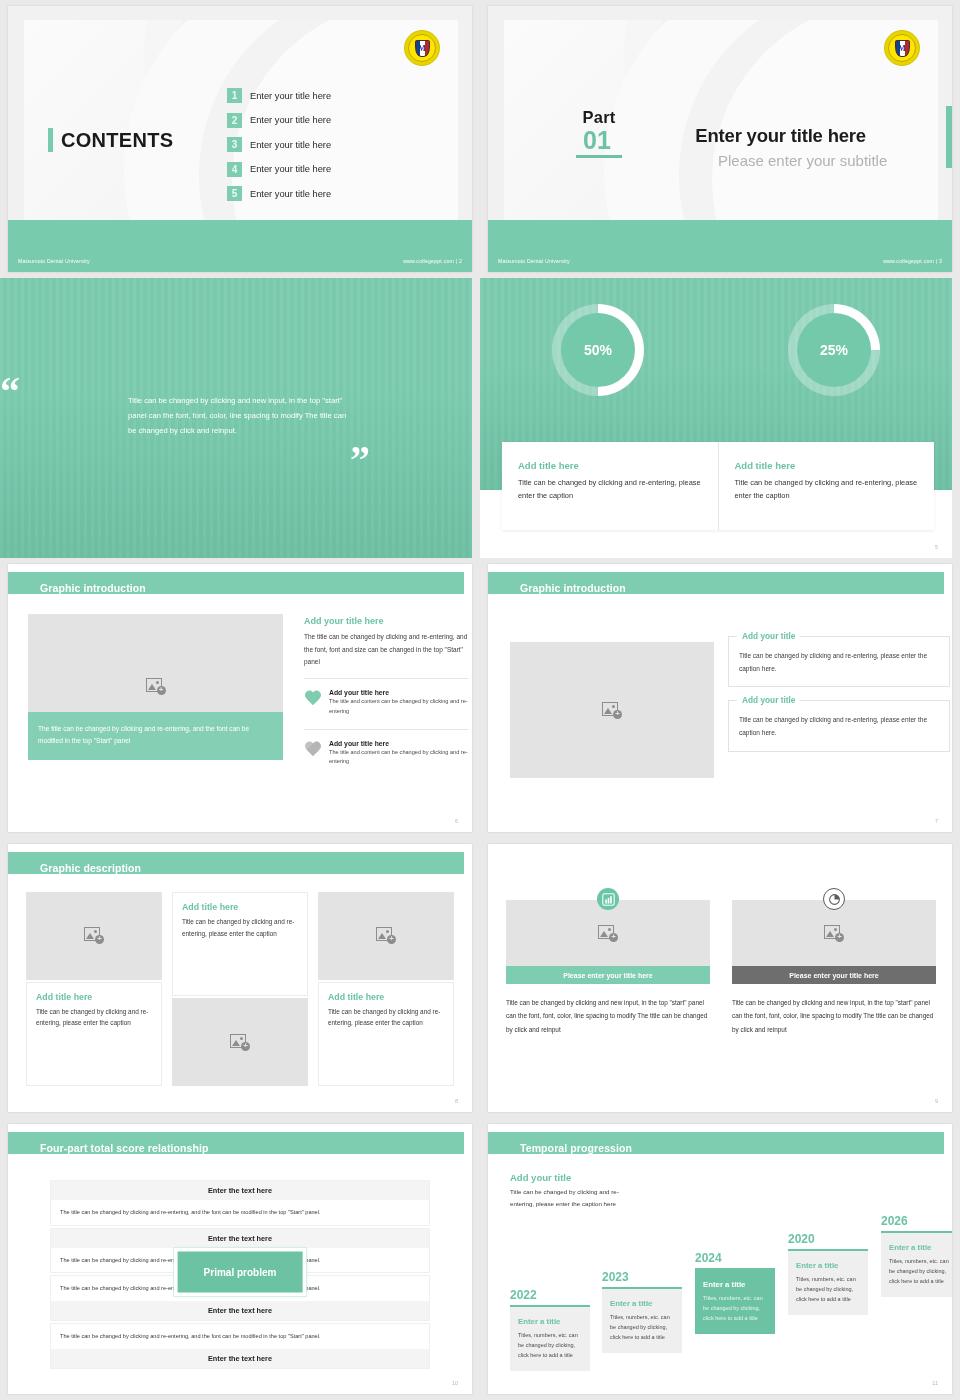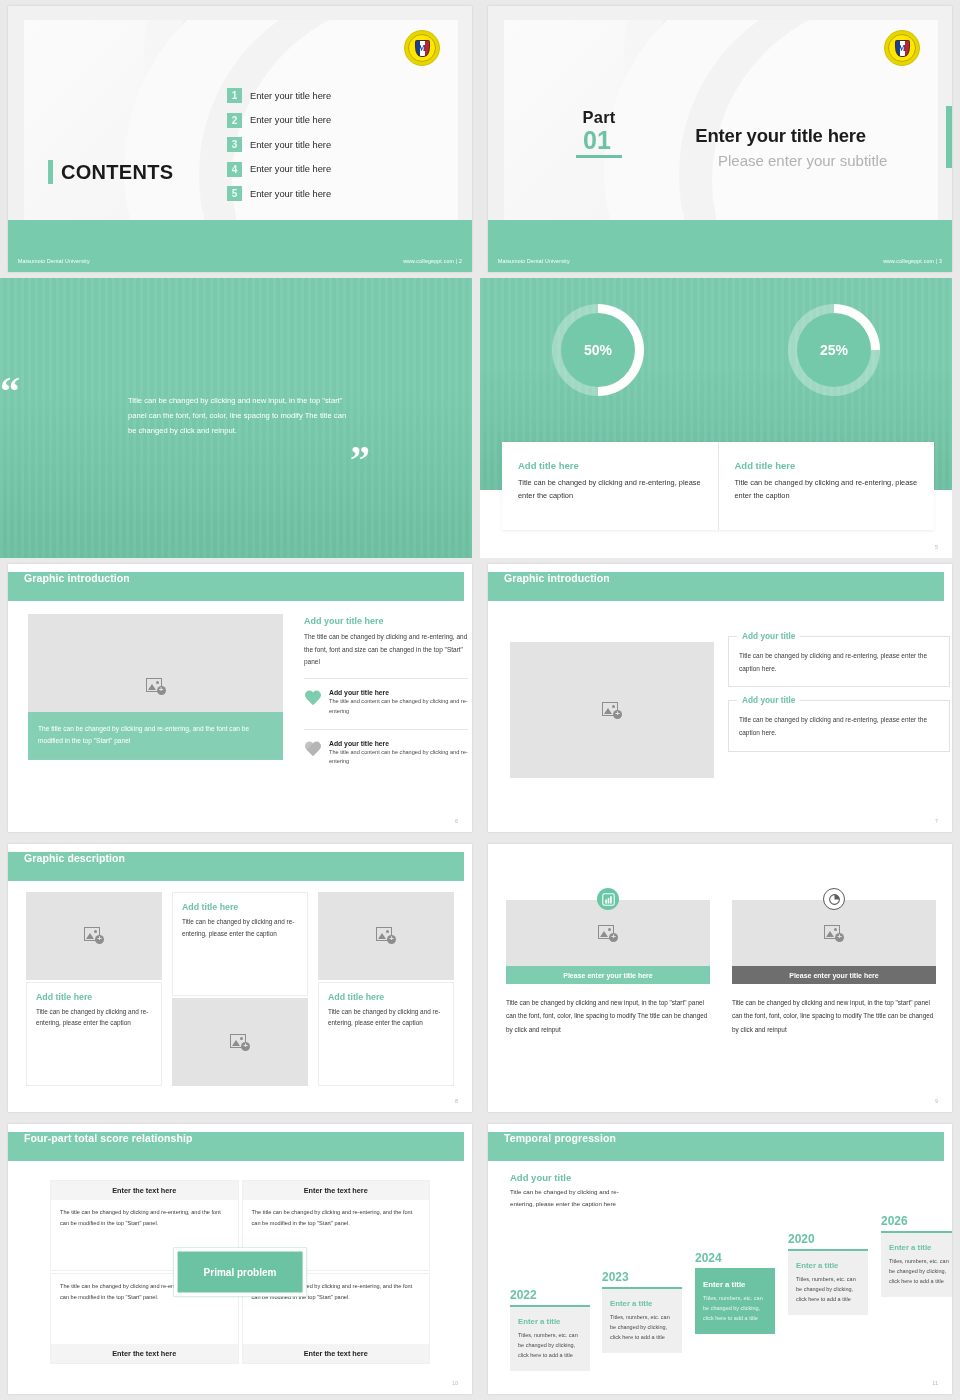--- a/index.html
+++ b/index.html
@@ -68,21 +68,21 @@
     font-family: "Liberation Serif", serif;
   }
   .logo .ring {
     position: absolute; inset: 3px; border-radius: 50%;
     border: .8px solid #b8a800;
   }
 
   
   .contents-title {
     position: absolute; left: 24px; top: 108px;
-    display: flex; align-items: center; gap: 8px; margin-top: 32px;
+    display: flex; align-items: center; gap: 8px;
   }
   .contents-title .tick { width: 5px; height: 24px; background: #79cbad; }
   .contents-title .txt { font-size: 20px; font-weight: bold; color: #1a1a1a; letter-spacing: .3px; }
   .toc { position: absolute; left: 203px; top: 68px; }
   .toc-row { display: flex; align-items: center; gap: 8px; margin-bottom: 9.5px; }
   .toc-num {
     width: 15px; height: 15px; background: #7fcdb0; color: #eafaf3;
     font-size: 10px; font-weight: bold; display: flex;
     align-items: center; justify-content: center;
   }
@@ -139,23 +139,23 @@
     background: #ffffff; display: flex; z-index: 5;
     box-shadow: 0 1px 3px rgba(0,0,0,.08);
   }
   .card-pair > div { flex: 1; padding: 18px 16px; }
   .card-pair > div + div { border-left: 1px solid #e7e7e7; }
   .card-h { color: #6cc3a4; font-size: 9.5px; font-weight: bold; margin-bottom: 6px; }
   .card-p { color: #333; font-size: 7.4px; line-height: 1.75; }
 
   
   .hbar {
-    position: absolute; left: 0; right: 8px; top: 8px; height: 29px;
-    background: #7ecdb0; display: flex; align-items: flex-start;
-    padding-left: 16px;
+    position: absolute; left: 0; right: 8px; top: 8px; height: 22px;
+    background: #7ecdb0; display: flex; align-items: flex-end;
+    padding-left: 32px;
   }
   .hbar span { color: #ffffff; font-size: 10.5px; font-weight: bold; letter-spacing: .1px; }
   .pnum {
     position: absolute; right: 14px; bottom: 8px;
     font-size: 5.5px; color: #b9b9b9;
   }
 
   
   .imgbox {
     background: #e3e3e3; position: relative;
@@ -243,21 +243,21 @@
     position: absolute; left: 0; right: 0; top: 78px; height: 18px;
     display: flex; align-items: center; justify-content: center;
     color: #ffffff; font-size: 7px; font-weight: bold;
   }
   .s8-bar.green { background: #7ecdb0; }
   .s8-bar.grey  { background: #6e6e6e; }
   .s8-p { position: absolute; left: 0; right: 0; top: 108px; font-size: 6.4px; color: #333; line-height: 2.1; }
 
   
   .s9-wrap { position: absolute; left: 42px; top: 56px; right: 42px; bottom: 30px; }
-  .s9-grid { display: grid; grid-template-columns: 1fr 1fr; grid-template-rows: 1fr 1fr; gap: 2px 3px; height: 100%; }
+  .s9-grid { display: grid; grid-template-columns: 1fr; grid-template-rows: 1fr 1fr; gap: 2px 3px; height: 100%; }
   .s9-box { background: #ffffff; border: 1px solid #f0f0f0; display: flex; flex-direction: column; }
   .s9-head { background: #f4f4f4; text-align: center; font-size: 7.3px; font-weight: bold; color: #222; padding: 5px 0; }
   .s9-body { flex: 1; font-size: 5.6px; color: #3a3a3a; line-height: 1.9; padding: 7px 9px; }
   .s9-center {
     position: absolute; left: 50%; top: 50%; transform: translate(-50%,-50%);
     background: #6cc3a4; color: #ffffff; font-size: 10px; font-weight: bold;
     padding: 15px 26px; border: 4px solid #ffffff; white-space: nowrap;
     box-shadow: 0 0 3px rgba(0,0,0,.10); z-index: 4;
   }
 

